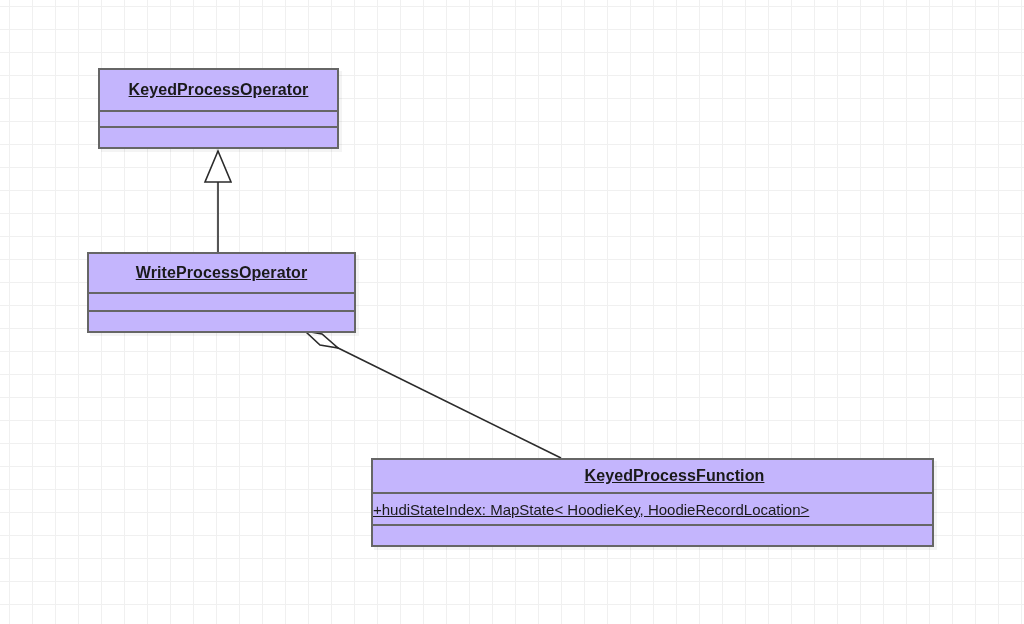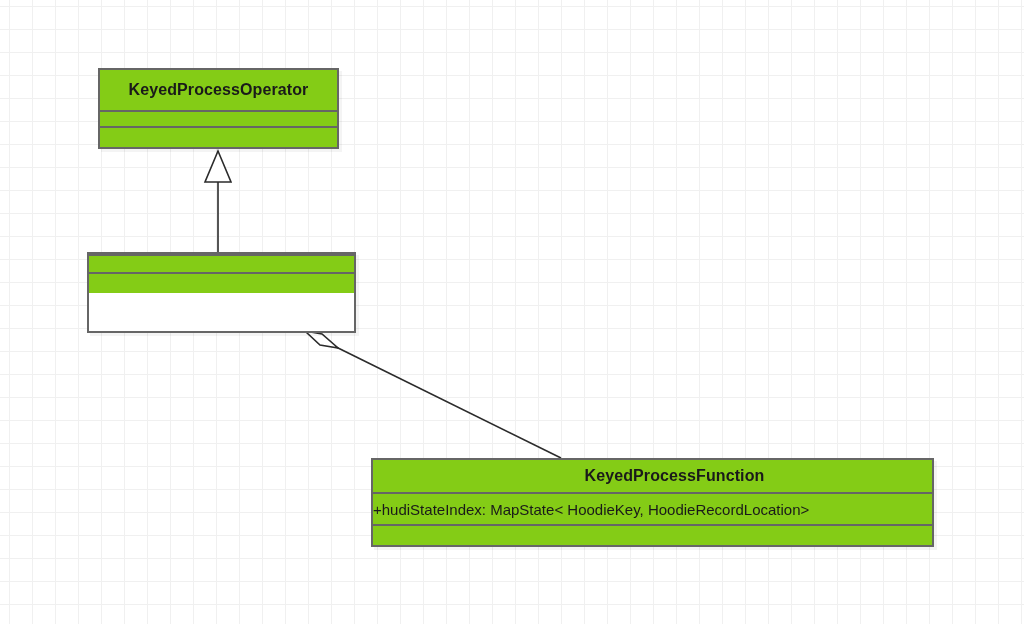--- a/index.html
+++ b/index.html
@@ -24,25 +24,26 @@
   
   .uml-class {
     position: absolute;
     box-sizing: border-box;
     background: #ffffff;
     border: 2px solid #666666;
     box-shadow: 3px 3px 0 rgba(0,0,0,0.045);
   }
   .uml-compartment {
     box-sizing: border-box;
-    background: #84cc16;
+    background: #c4b5fd;
     display: flex;
     align-items: center;
     overflow: hidden;
     white-space: nowrap;
+    text-decoration: underline;
   }
   .uml-compartment.divided {
     border-top: 2px solid #666666;
   }
   .uml-title {
     justify-content: center;
     font-weight: bold;
     font-size: 16px;
     color: #1a1a1a;
     letter-spacing: 0.1px;
@@ -107,20 +108,21 @@
     </g>
   </svg>
 
   <div class="uml-class" id="class-keyed-process-operator">
     <div class="uml-compartment uml-title c1">KeyedProcessOperator</div>
     <div class="uml-compartment divided c2"></div>
     <div class="uml-compartment divided c3"></div>
   </div>
 
   <div class="uml-class" id="class-write-process-operator">
+    <div class="uml-compartment uml-title c1">WriteProcessOperator</div>
     <div class="uml-compartment divided c2"></div>
     <div class="uml-compartment divided c3"></div>
   </div>
 
   <div class="uml-class" id="class-keyed-process-function">
     <div class="uml-compartment uml-title c1">KeyedProcessFunction</div>
     <div class="uml-compartment divided uml-attr c2">+hudiStateIndex: MapState&lt; HoodieKey, HoodieRecordLocation&gt;</div>
     <div class="uml-compartment divided c3"></div>
   </div>
 

